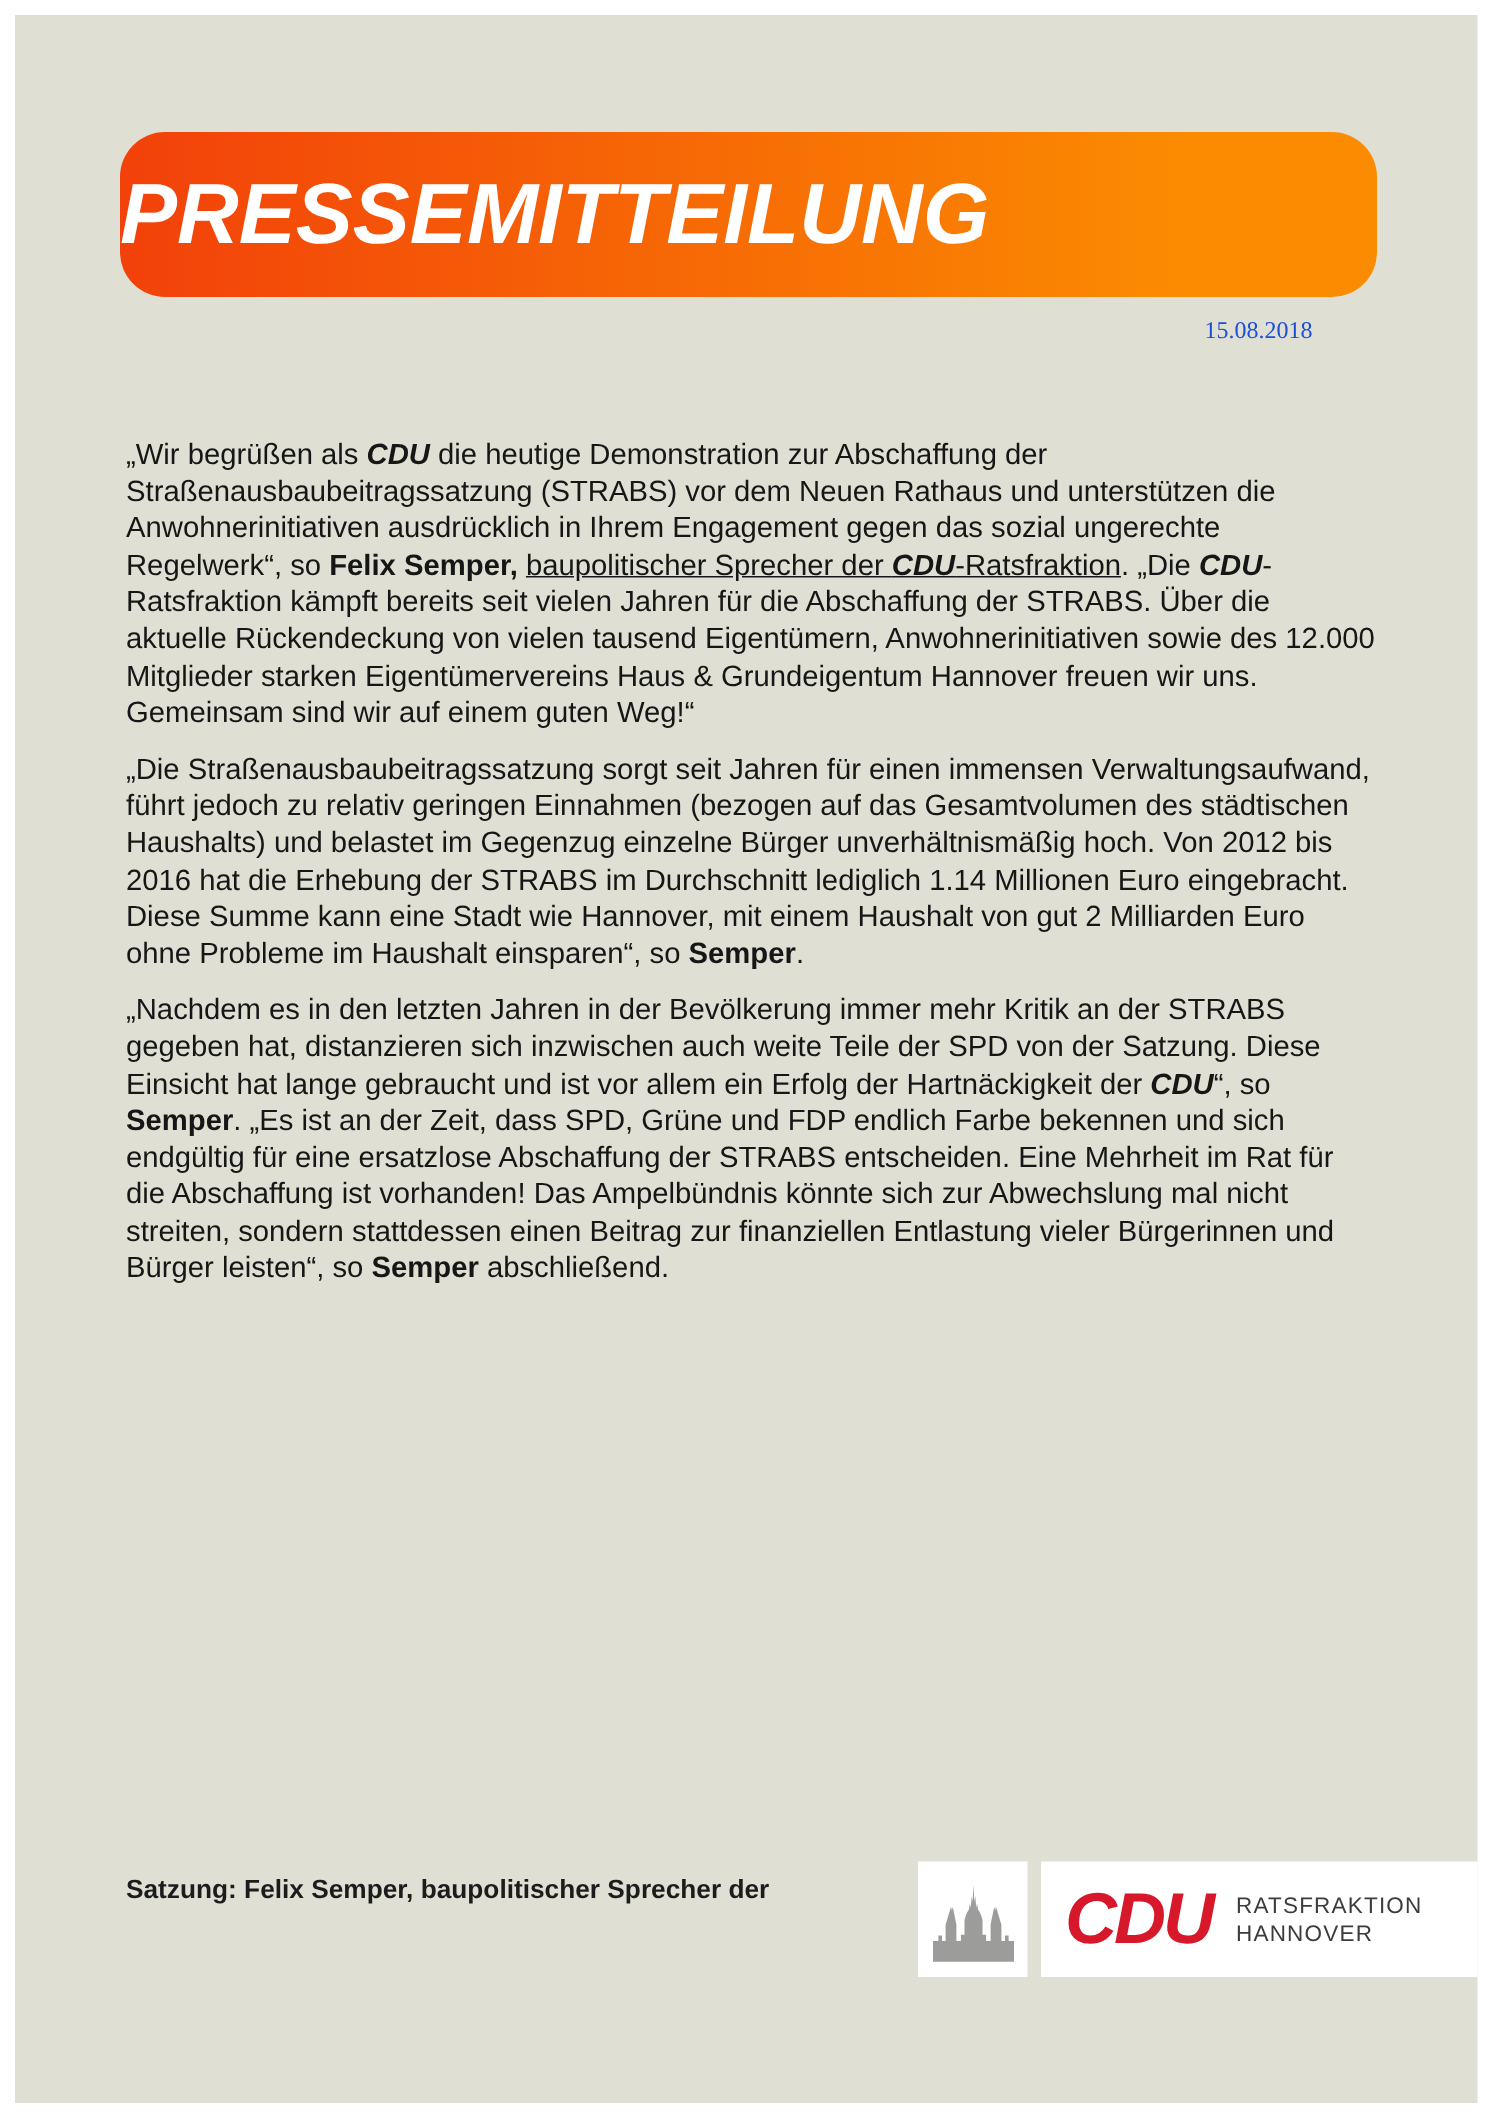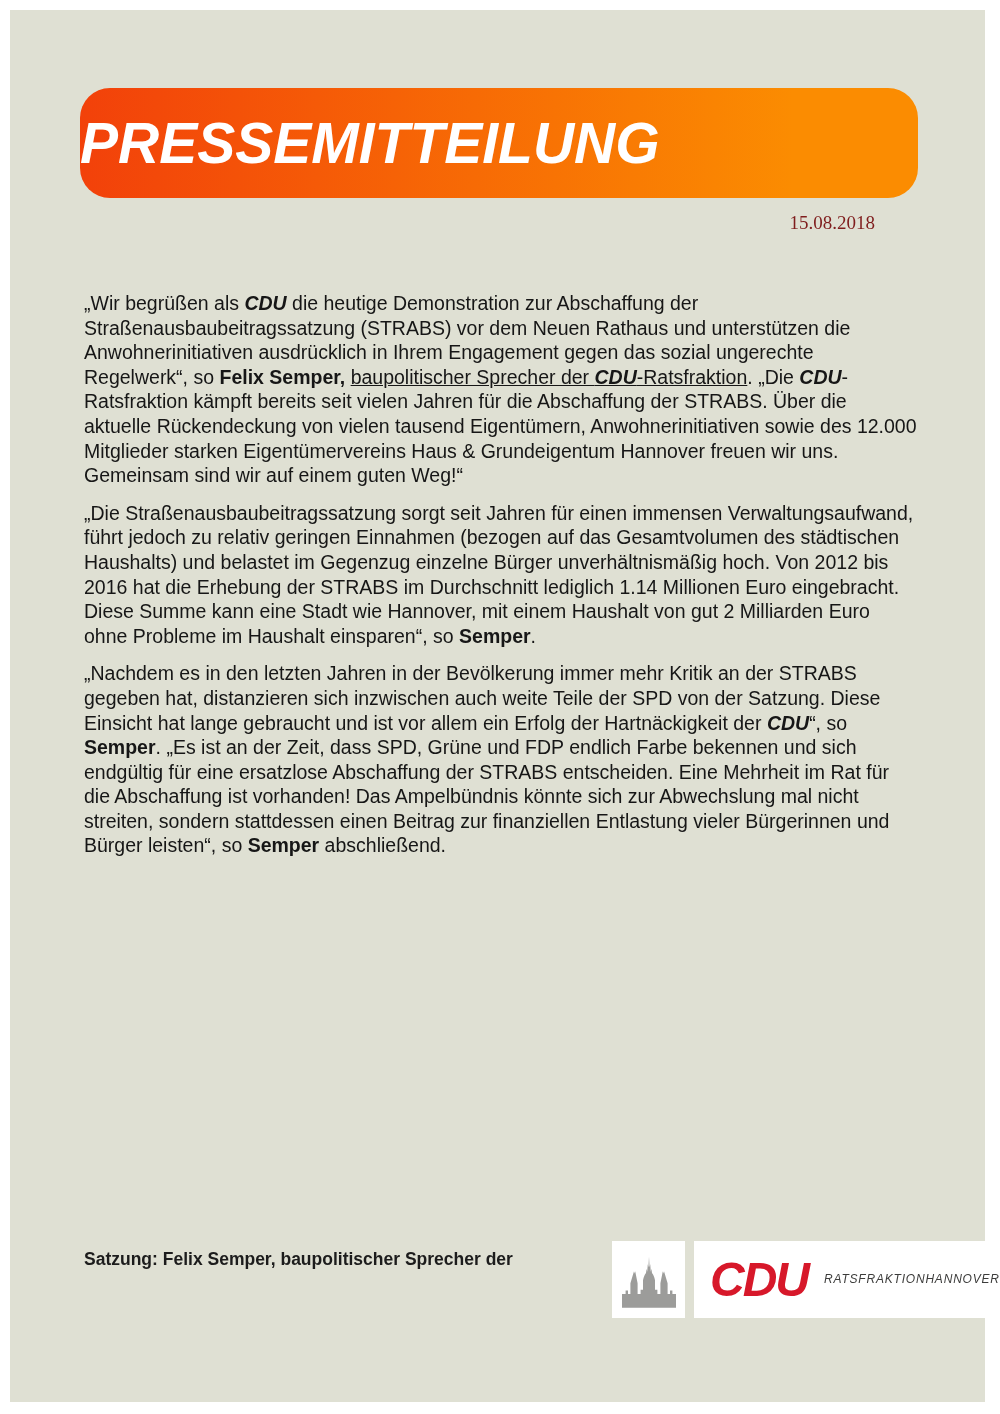--- a/index.html
+++ b/index.html
@@ -37,21 +37,21 @@
     color:#ffffff;
     font-size:57px;
     font-weight:bold;
     font-style:italic;
     letter-spacing:0px;
     white-space:nowrap;
   }
   .doc-date{
     position:absolute;top:202px;right:110px;
     font-family:"Liberation Serif",serif;
-    font-size:19px;color:#7f1d1d;text-align:center;
+    font-size:16px;color:#1d4ed8;text-align:center;
   }
   .headline{
     position:absolute;left:74px;top:244px;
     margin:0;
     font-size:23.5px;
     font-weight:bold;font-style:italic;
     color:#101010;
     white-space:nowrap;
     letter-spacing:0px;
   }
@@ -88,27 +88,26 @@
     padding-left:16px;box-sizing:border-box;
   }
   .cdu-word{
     color:var(--cdu-red);
     font-size:48px;
     font-weight:bold;font-style:italic;
     letter-spacing:-2px;
     line-height:1;
   }
   .org{
-    display:flex;flex-direction:row;
+    display:flex;flex-direction:column;
     margin-left:16px;
-    font-size:12px;
+    font-size:15px;
     color:var(--org-color);
     letter-spacing:0.8px;
     line-height:19px;
-    font-style:italic;
   }
 </style>
 </head>
 <body>
 
 <div class="sheet">
 
   <div class="banner">
     <span class="banner-title">PRESSEMITTEILUNG</span>
   </div>

